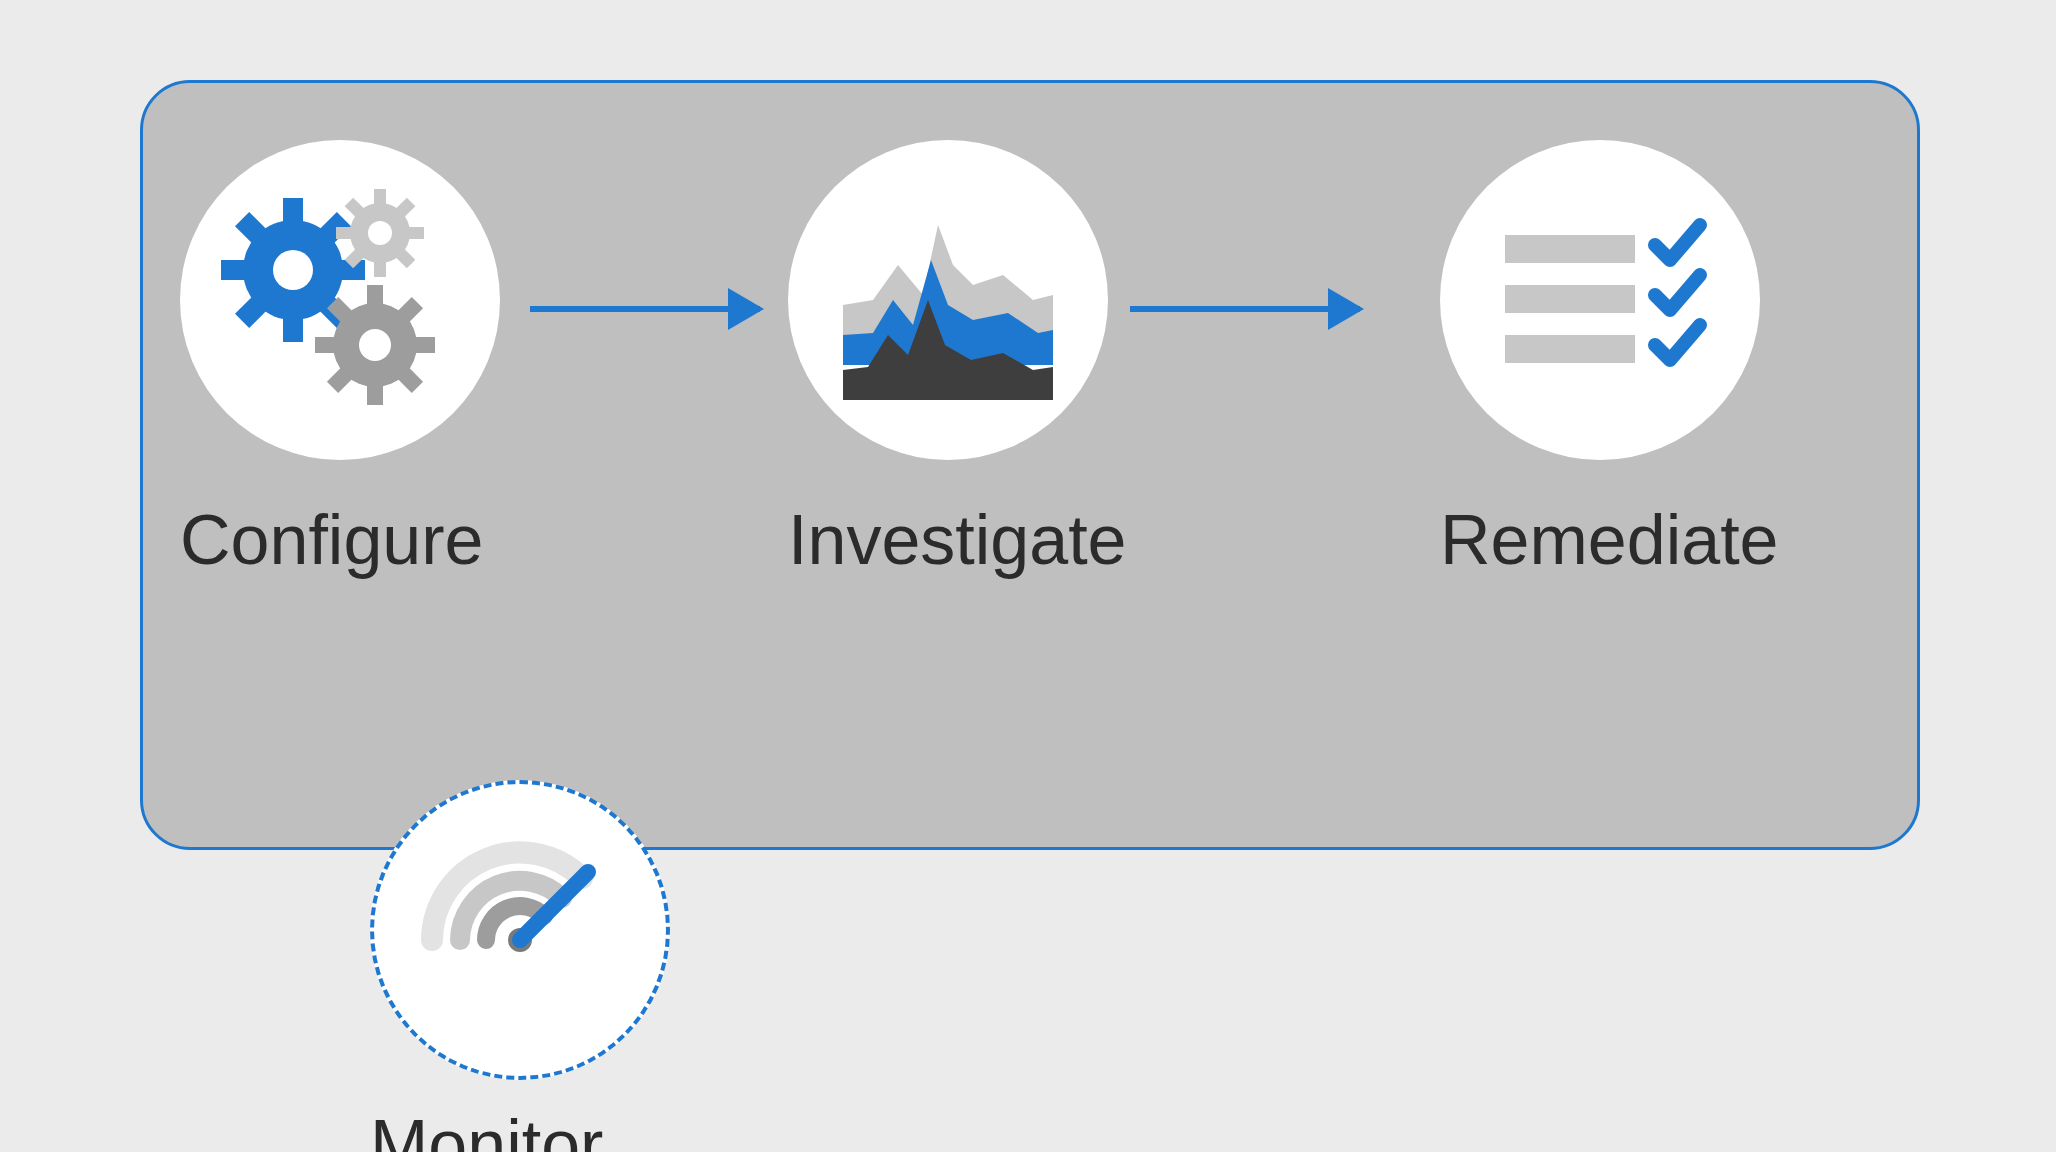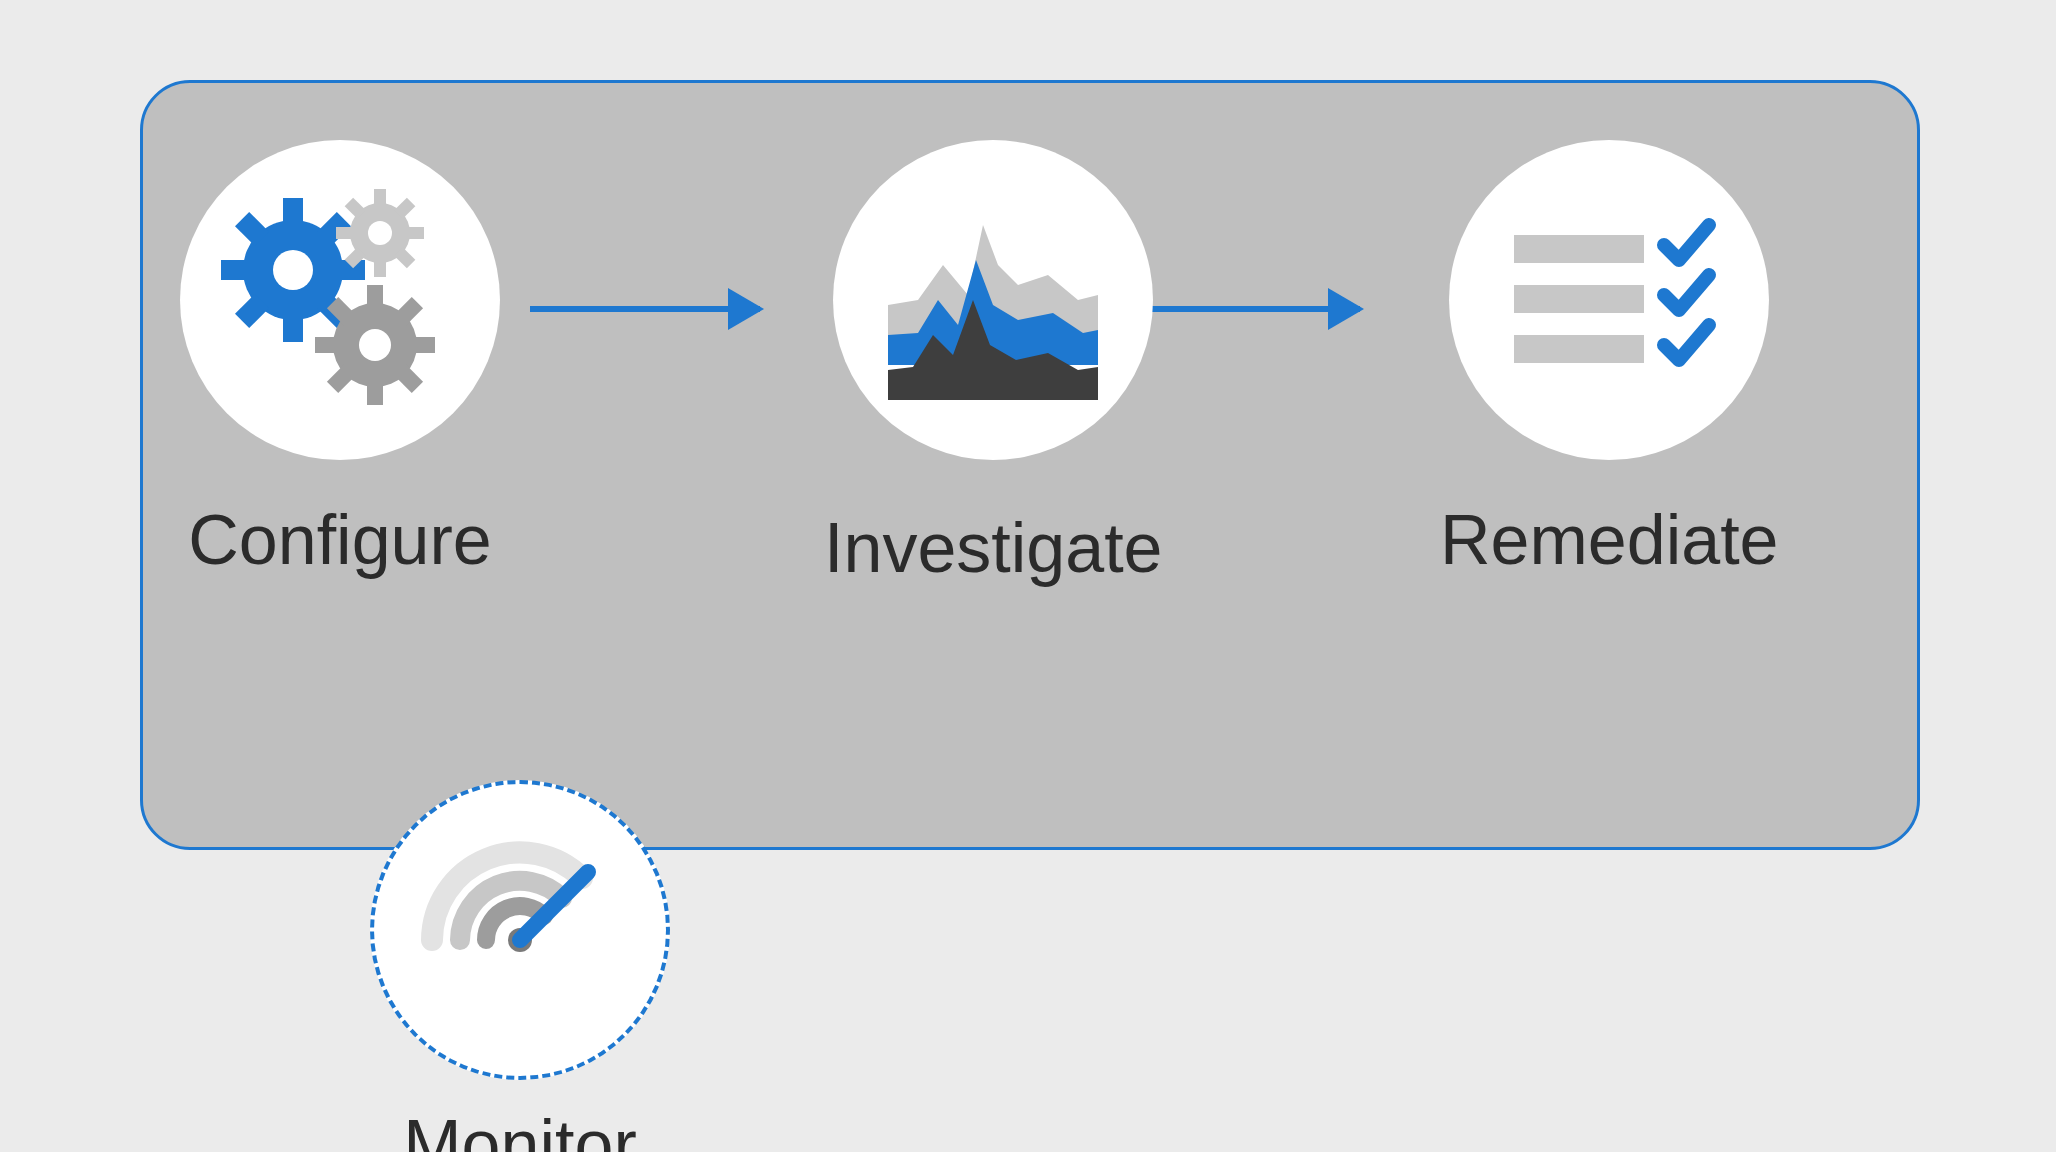--- a/index.html
+++ b/index.html
@@ -18,21 +18,21 @@
     width: 1780px;
     height: 770px;
     background: #bfbfbf;
     border: 3px solid #1e78d0;
     border-radius: 50px;
   }
   .step {
     position: absolute;
     display: flex;
     flex-direction: column;
-    align-items: center;
+    align-items: flex-start;
   }
   .circle {
     width: 320px;
     height: 320px;
     border-radius: 50%;
     background: #ffffff;
     display: flex;
     align-items: center;
     justify-content: center;
     position: relative;
@@ -70,21 +70,21 @@
     position: absolute;
     right: -4px;
     top: -18px;
     width: 0;
     height: 0;
     border-left: 36px solid #1e78d0;
     border-top: 21px solid transparent;
     border-bottom: 21px solid transparent;
   }
   .step-configure { left: 180px; top: 140px; }
-  .step-investigate { left: 824px; top: 140px; gap: 8px; }
+  .step-investigate { left: 788px; top: 140px; }
   .step-remediate { left: 1440px; top: 140px; }
   .arrow1 { left: 530px; width: 230px; }
   .arrow2 { left: 1130px; width: 230px; }
   .step-monitor { left: 370px; top: 780px; }
   svg { display: block; }
 </style>
 </head>
 <body>
 
 <div class="container-box"></div>

